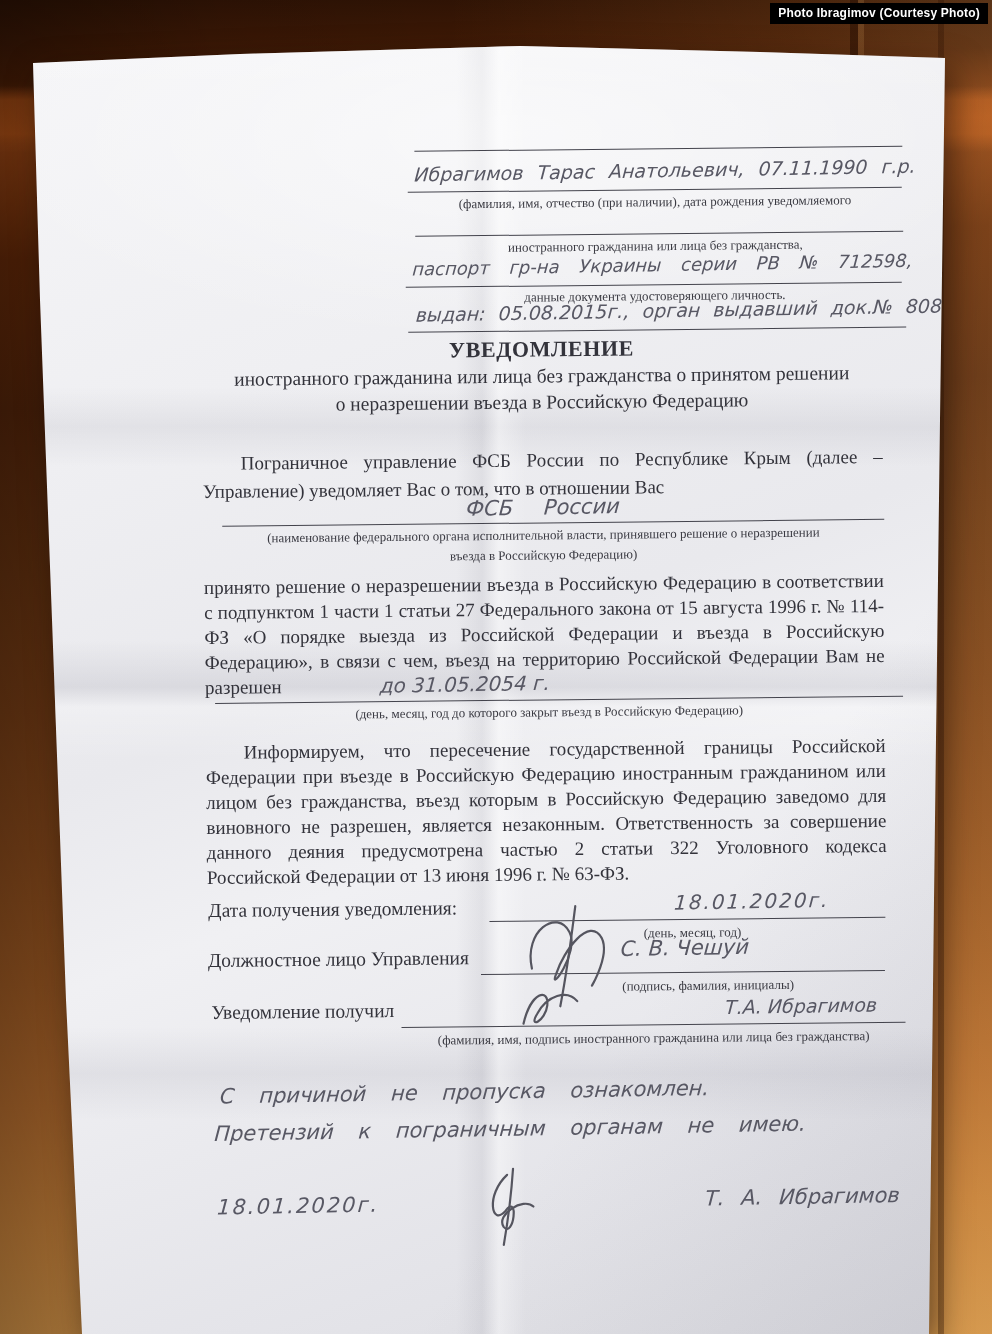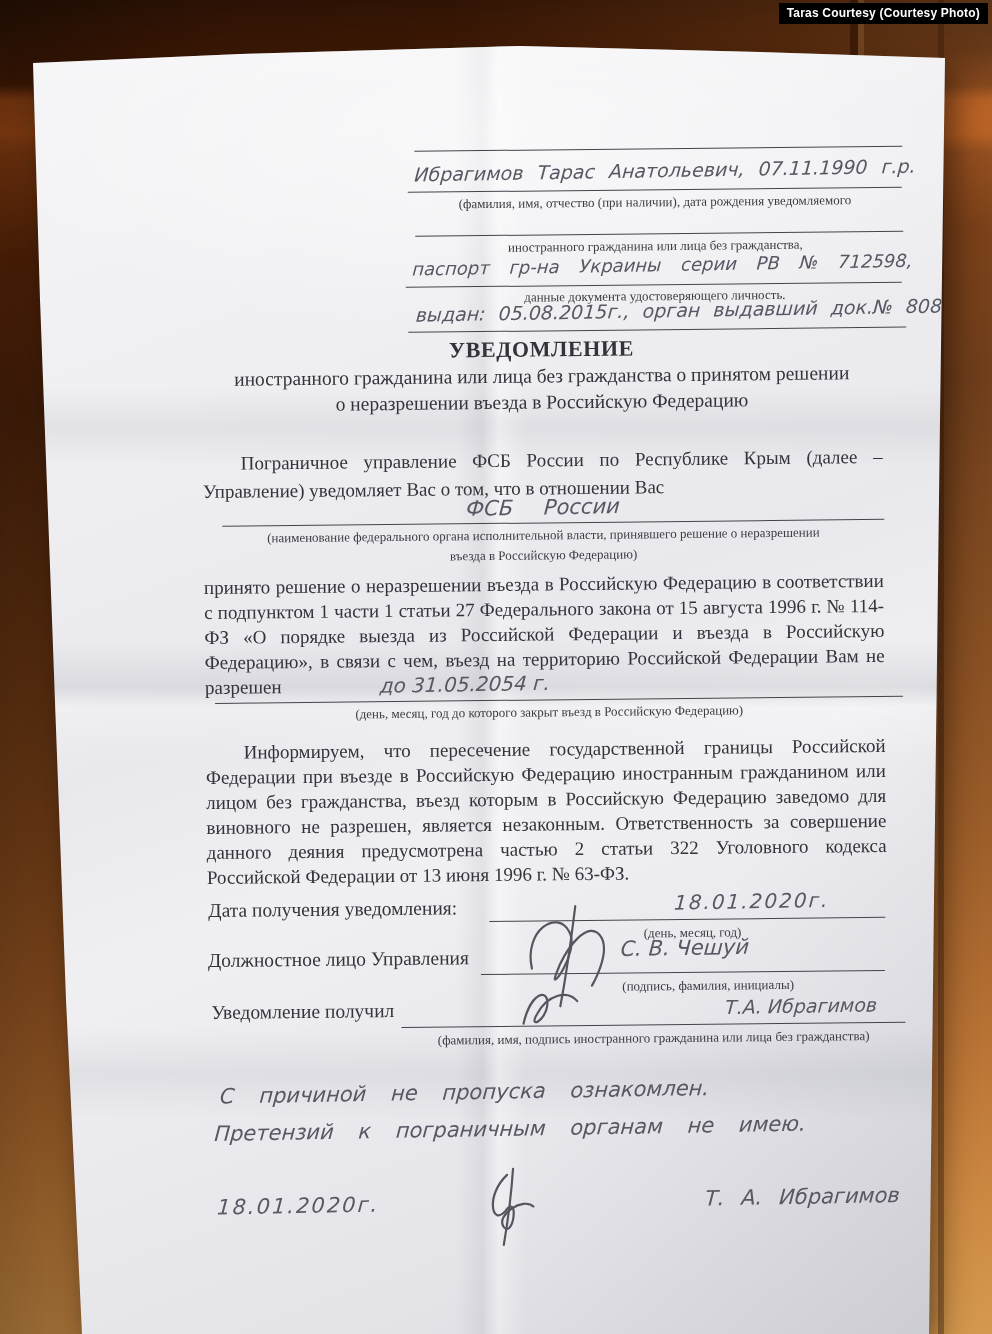--- a/index.html
+++ b/index.html
@@ -114,14 +114,14 @@
     <svg class="abs" style="left:468px; top:1165px;" width="78" height="84" viewBox="0 0 78 84">
       <path class="sig" d="M34,10 C12,30 18,62 32,46 C46,28 40,74 30,62 C22,50 50,32 60,42"></path>
       <path class="sig" d="M40,4 C38,30 34,58 30,80"></path>
     </svg>
     <div class="abs hand" style="left:700px; top:1188px; font-size:21px; word-spacing:10px;">Т. А. Ибрагимов</div>
 
   </div>
   </div>
   </div>
 
-  <div id="credit">Taras Courtesy (Courtesy Photo)</div>
+  <div id="credit">Photo Ibragimov (Courtesy Photo)</div>
 </div>
 
 </body></html>

